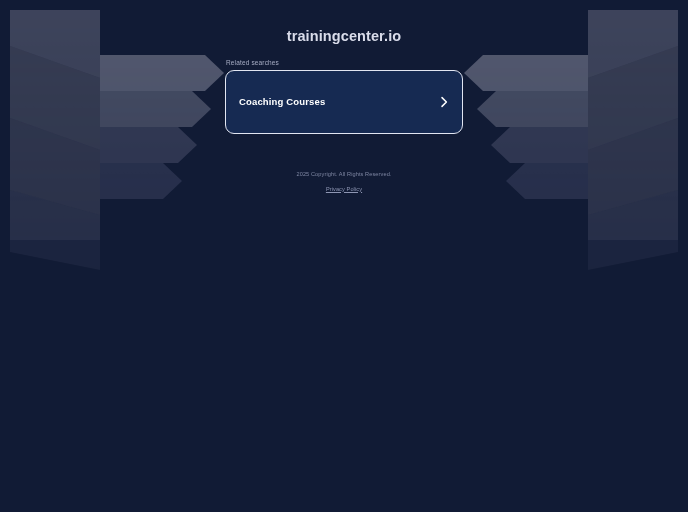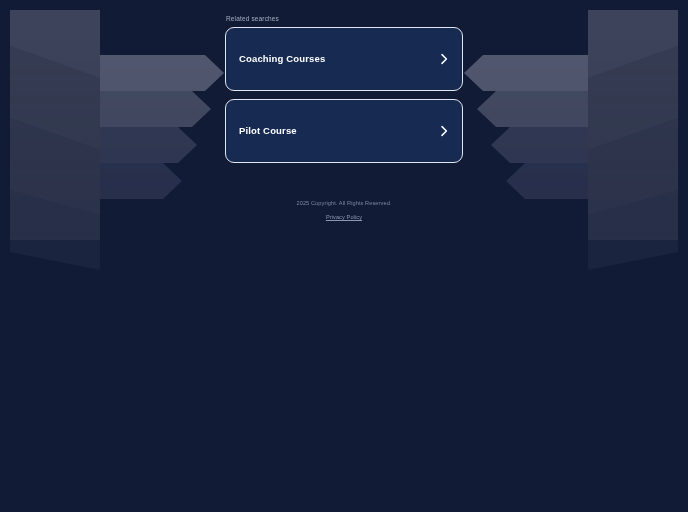--- a/index.html
+++ b/index.html
@@ -155,38 +155,33 @@
       <polygon points="100,55 205,55 224,73 205,91 100,91" fill="#5a5f75" opacity="0.92"></polygon>
       <polygon points="100,91 192,91 211,109 192,127 100,127" fill="#4b5168" opacity="0.92"></polygon>
       <polygon points="100,127 178,127 197,145 178,163 100,163" fill="#373e59" opacity="0.92"></polygon>
       <polygon points="100,163 163,163 182,181 163,199 100,199" fill="#2f3653" opacity="0.9"></polygon>
     </g>
   </g>
 </svg>
 
 <div class="page">
 
+  <div class="site-title">trainingcenter.io</div>
 
   <div class="results-block">
 
     <div class="related-label">Related searches</div>
 
     <div class="link-card">
       <span class="link-card-label">Coaching Courses</span>
       <svg class="chev" viewBox="0 0 10 12">
         <path d="M3 1.6 L7.4 6 L3 10.4"></path>
       </svg>
     </div>
 
-    <div class="link-card">
-      <span class="link-card-label">Pilot Course</span>
-      <svg class="chev" viewBox="0 0 10 12">
-        <path d="M3 1.6 L7.4 6 L3 10.4"></path>
-      </svg>
-    </div>
 
 
   </div>
 
   <div class="footer">
     <div class="copyright">2025 Copyright. All Rights Reserved.</div>
     <a class="privacy-link">Privacy Policy</a>
   </div>
 
 </div>

